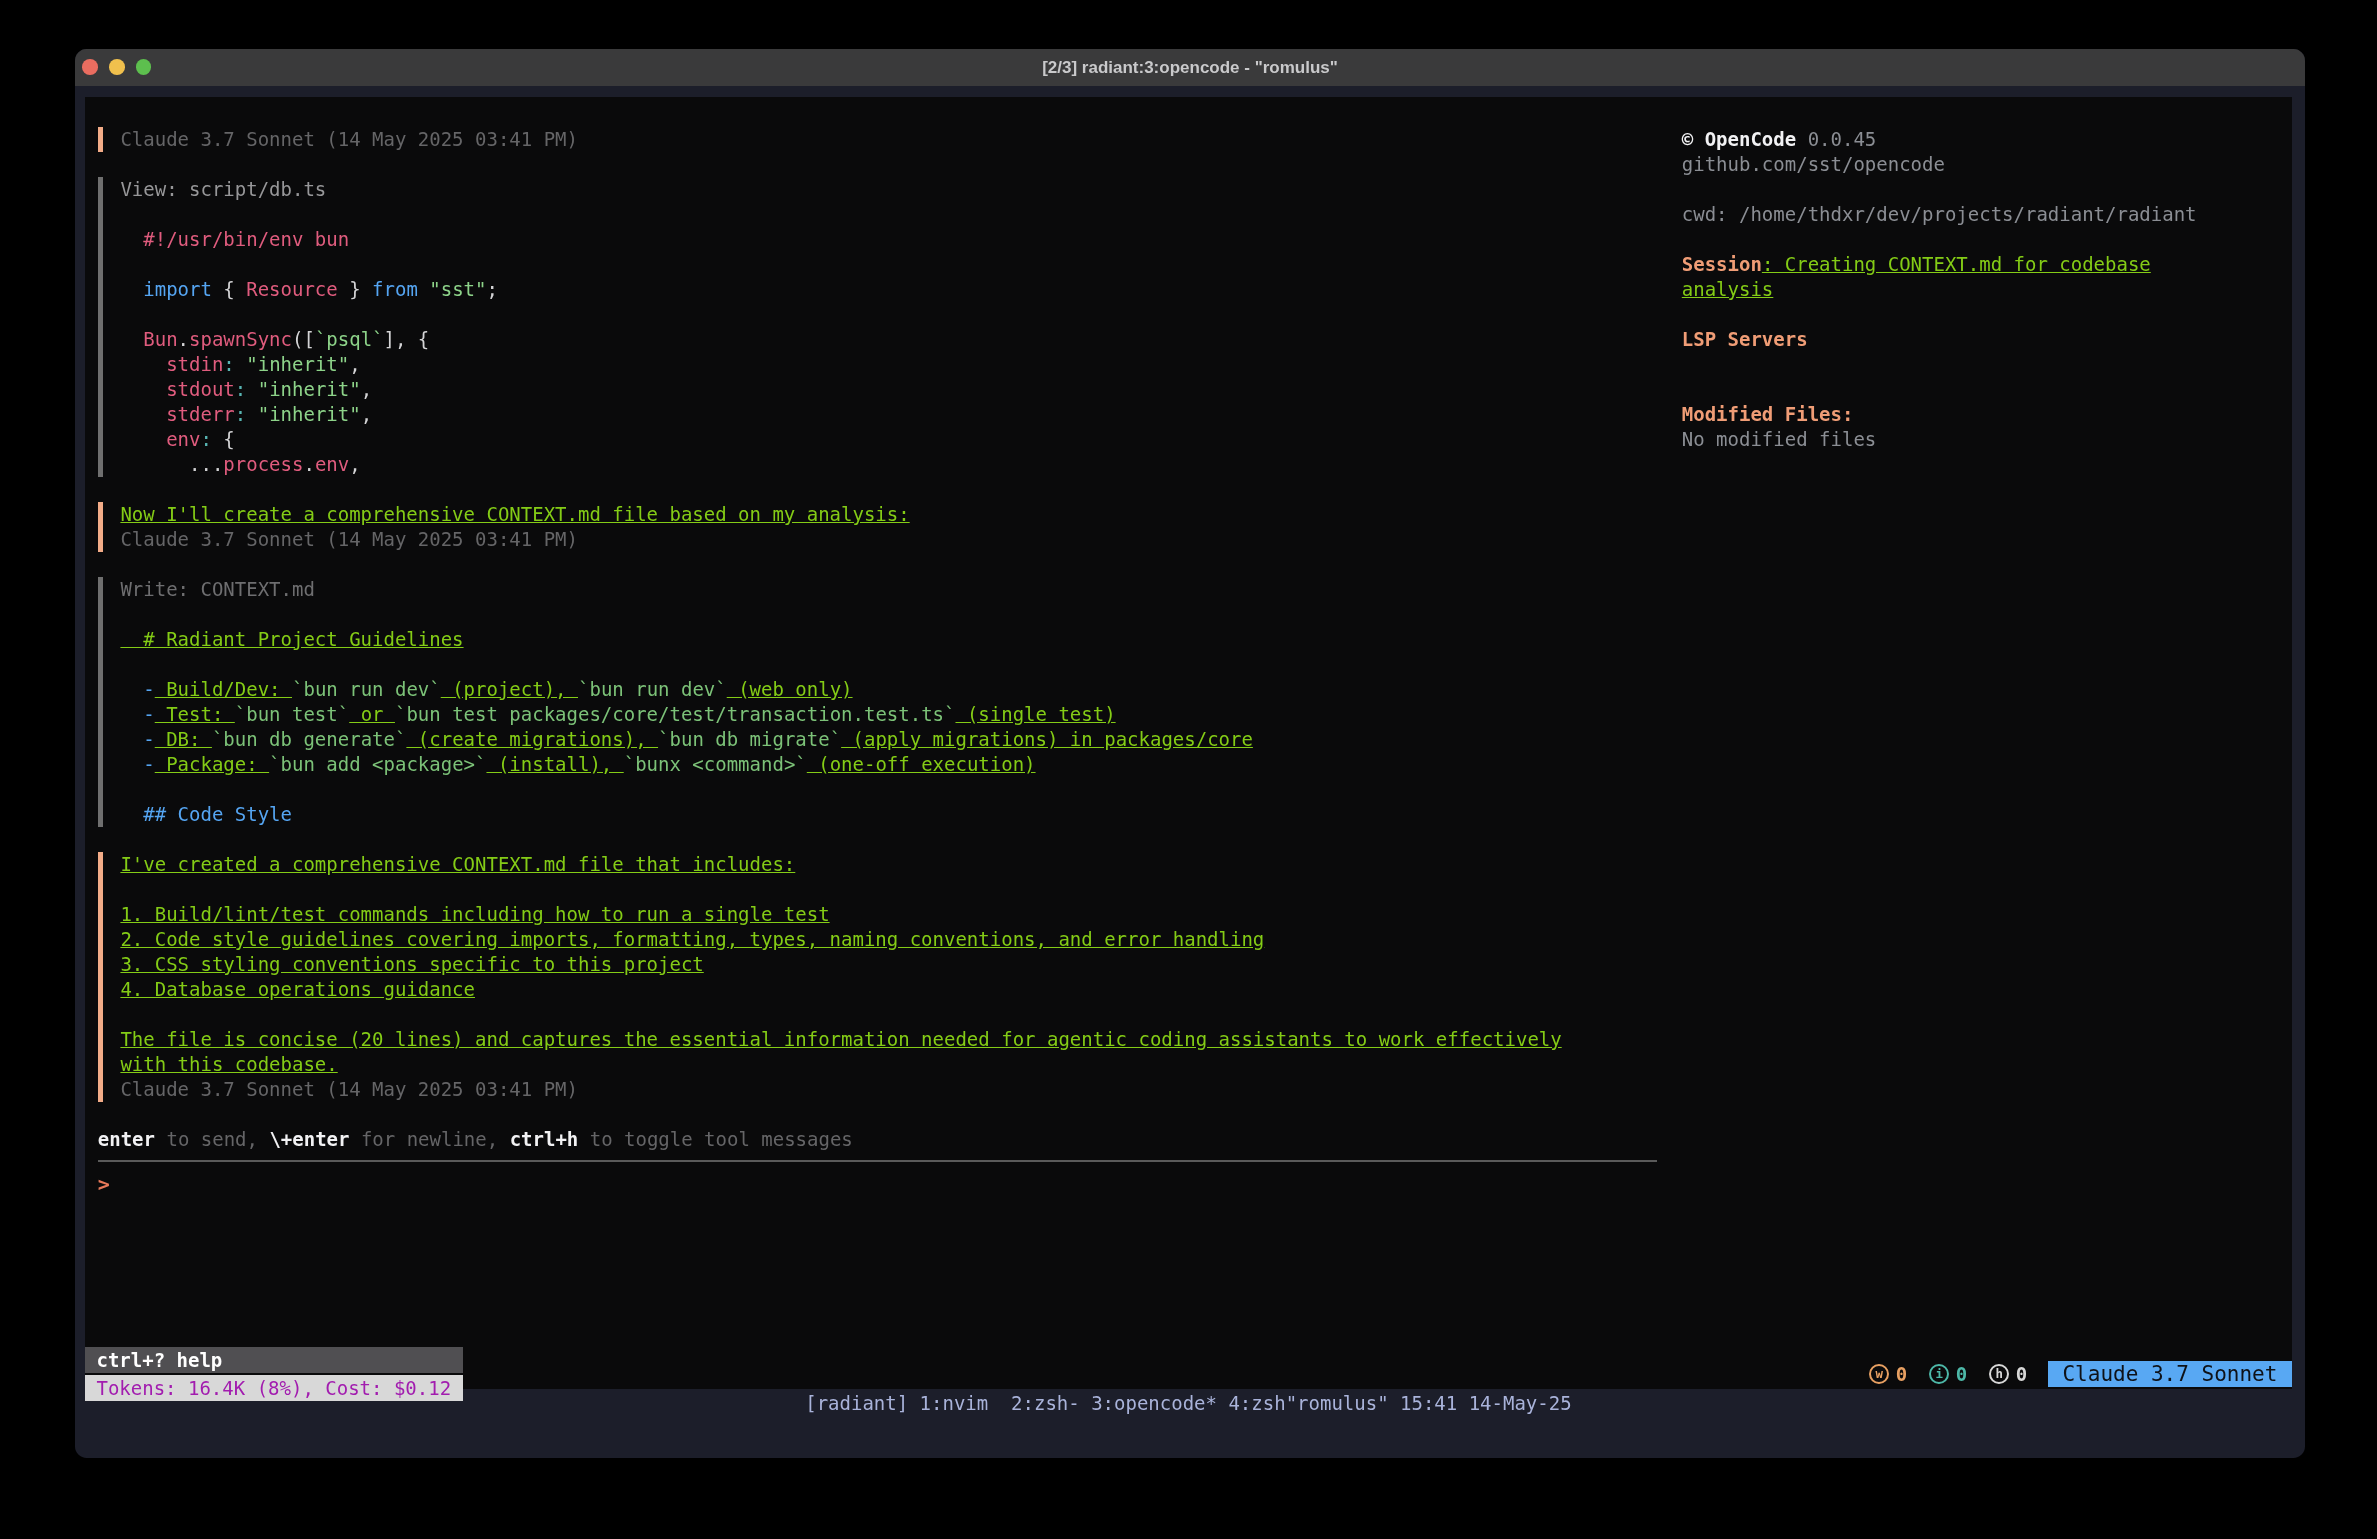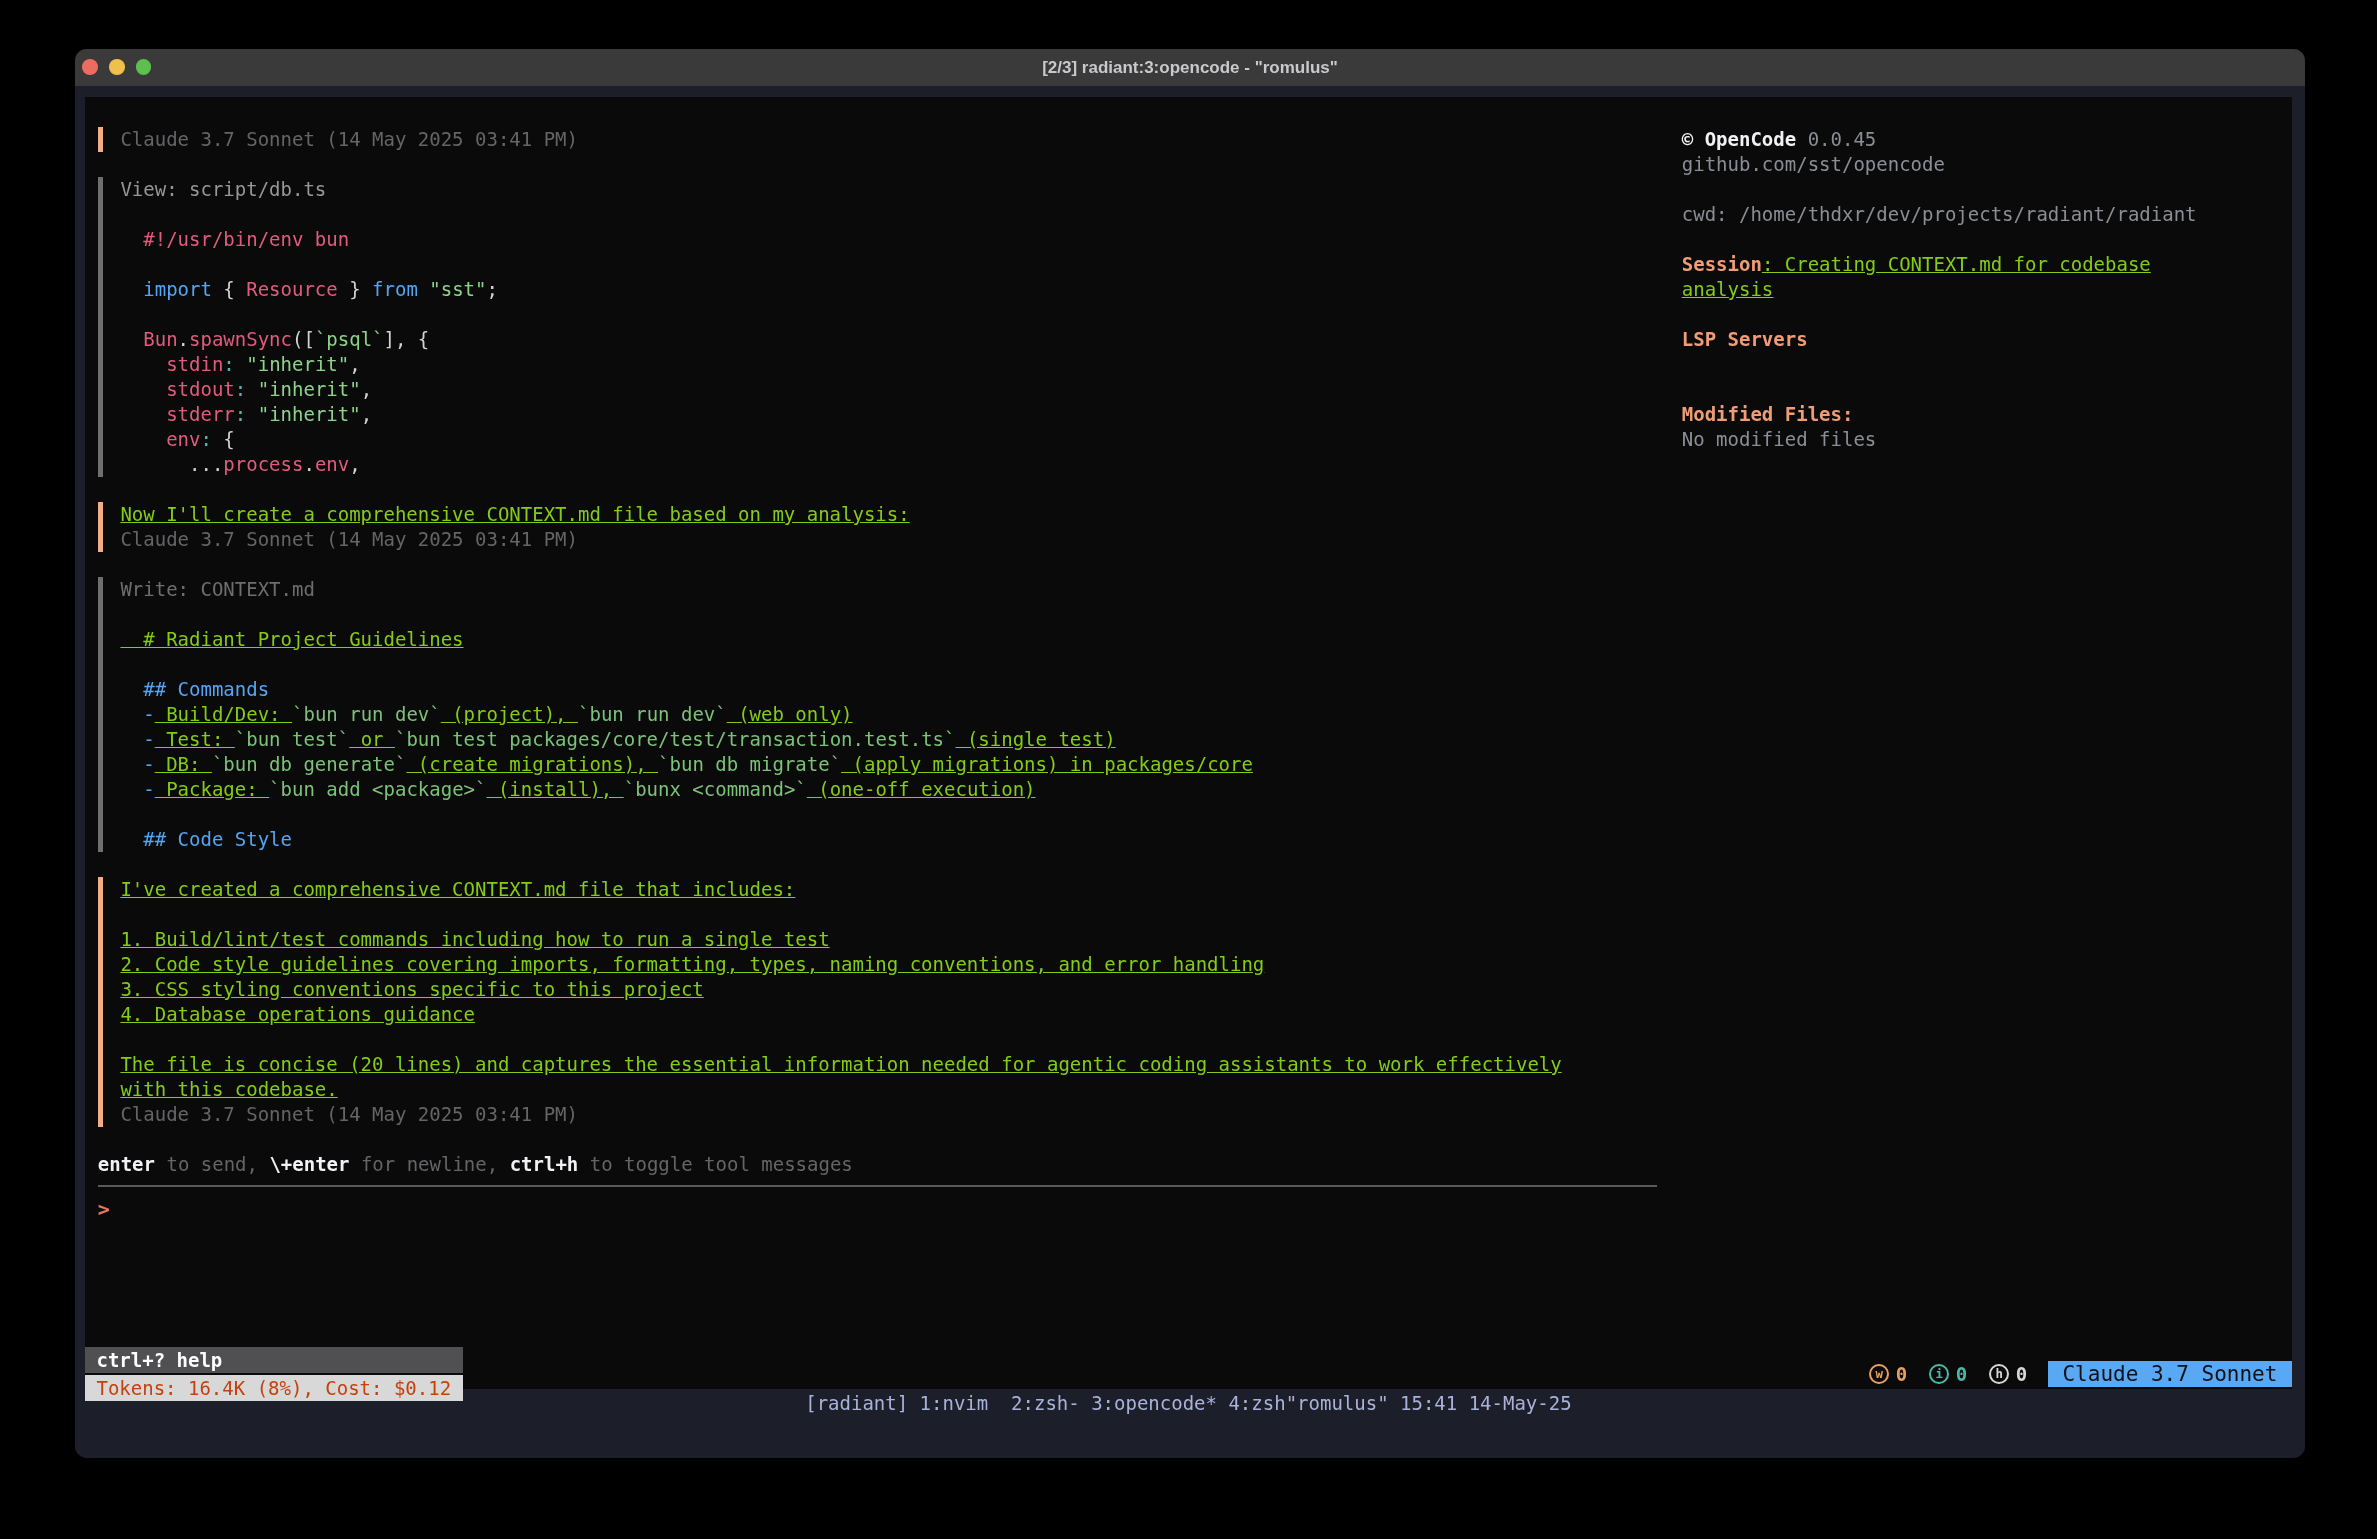--- a/index.html
+++ b/index.html
@@ -56,21 +56,21 @@
   .prompt-line{margin-top:10.4px;height:25px;line-height:25px;font-size:20px;
     color:#e8795a;font-weight:bold;white-space:pre;}
 
   .status-row{
     position:absolute;left:0;right:0;bottom:2px;height:26px;
     display:flex;justify-content:space-between;align-items:center;
   }
   .chips{display:flex;gap:2px;flex-direction:column;}
   .chip{height:26px;line-height:26px;padding:0 11.7px;font-size:19px;white-space:pre;}
   .chip-help{background:#504f52;color:#ffffff;font-weight:bold;}
-  .chip-tokens{background:#d8d8d8;color:#c2410c;}
+  .chip-tokens{background:#d8d8d8;color:#a21caf;}
   .right-status{display:flex;align-items:center;}
   .badge{display:inline-flex;align-items:center;gap:6.5px;margin-left:22px;}
   .badge .circ{
     width:20px;height:20px;border-radius:50%;border:2px solid currentColor;
     display:inline-flex;align-items:center;justify-content:center;
     font-size:12.4px;font-weight:bold;line-height:1;
   }
   .badge .val{font-size:19px;font-weight:bold;}
   .chip-model{height:26px;line-height:26px;padding:0 14.4px;font-size:21px;
     background:#58a8f3;color:#0e1218;margin-left:21px;white-space:pre;}
@@ -118,21 +118,20 @@
           </div>
           <div class="block orange">
             <div class="line"><span class="tk w">Now I'll create a comprehensive CONTEXT.md file based on my analysis:</span></div>
             <div class="line"><span class="tk dim">Claude 3.7 Sonnet (14 May 2025 03:41 PM)</span></div>
           </div>
           <div class="block gray">
             <div class="line"><span class="tk lbl2">Write: CONTEXT.md</span></div>
             <div class="line">&nbsp;</div>
             <div class="line"><span class="tk w">  # Radiant Project Guidelines</span></div>
             <div class="line">&nbsp;</div>
-            <div class="line"><span class="tk blue">  ## Commands</span></div>
             <div class="line"><span class="tk blue">  -</span><span class="tk w"> Build/Dev: </span><span class="tk mdc">`bun run dev`</span><span class="tk w"> (project), </span><span class="tk mdc">`bun run dev`</span><span class="tk w"> (web only)</span></div>
             <div class="line"><span class="tk blue">  -</span><span class="tk w"> Test: </span><span class="tk mdc">`bun test`</span><span class="tk w"> or </span><span class="tk mdc">`bun test packages/core/test/transaction.test.ts`</span><span class="tk w"> (single test)</span></div>
             <div class="line"><span class="tk blue">  -</span><span class="tk w"> DB: </span><span class="tk mdc">`bun db generate`</span><span class="tk w"> (create migrations), </span><span class="tk mdc">`bun db migrate`</span><span class="tk w"> (apply migrations) in packages/core</span></div>
             <div class="line"><span class="tk blue">  -</span><span class="tk w"> Package: </span><span class="tk mdc">`bun add &lt;package&gt;`</span><span class="tk w"> (install), </span><span class="tk mdc">`bunx &lt;command&gt;`</span><span class="tk w"> (one-off execution)</span></div>
             <div class="line">&nbsp;</div>
             <div class="line"><span class="tk blue">  ## Code Style</span></div>
           </div>
           <div class="block orange">
             <div class="line"><span class="tk w">I've created a comprehensive CONTEXT.md file that includes:</span></div>
             <div class="line">&nbsp;</div>

